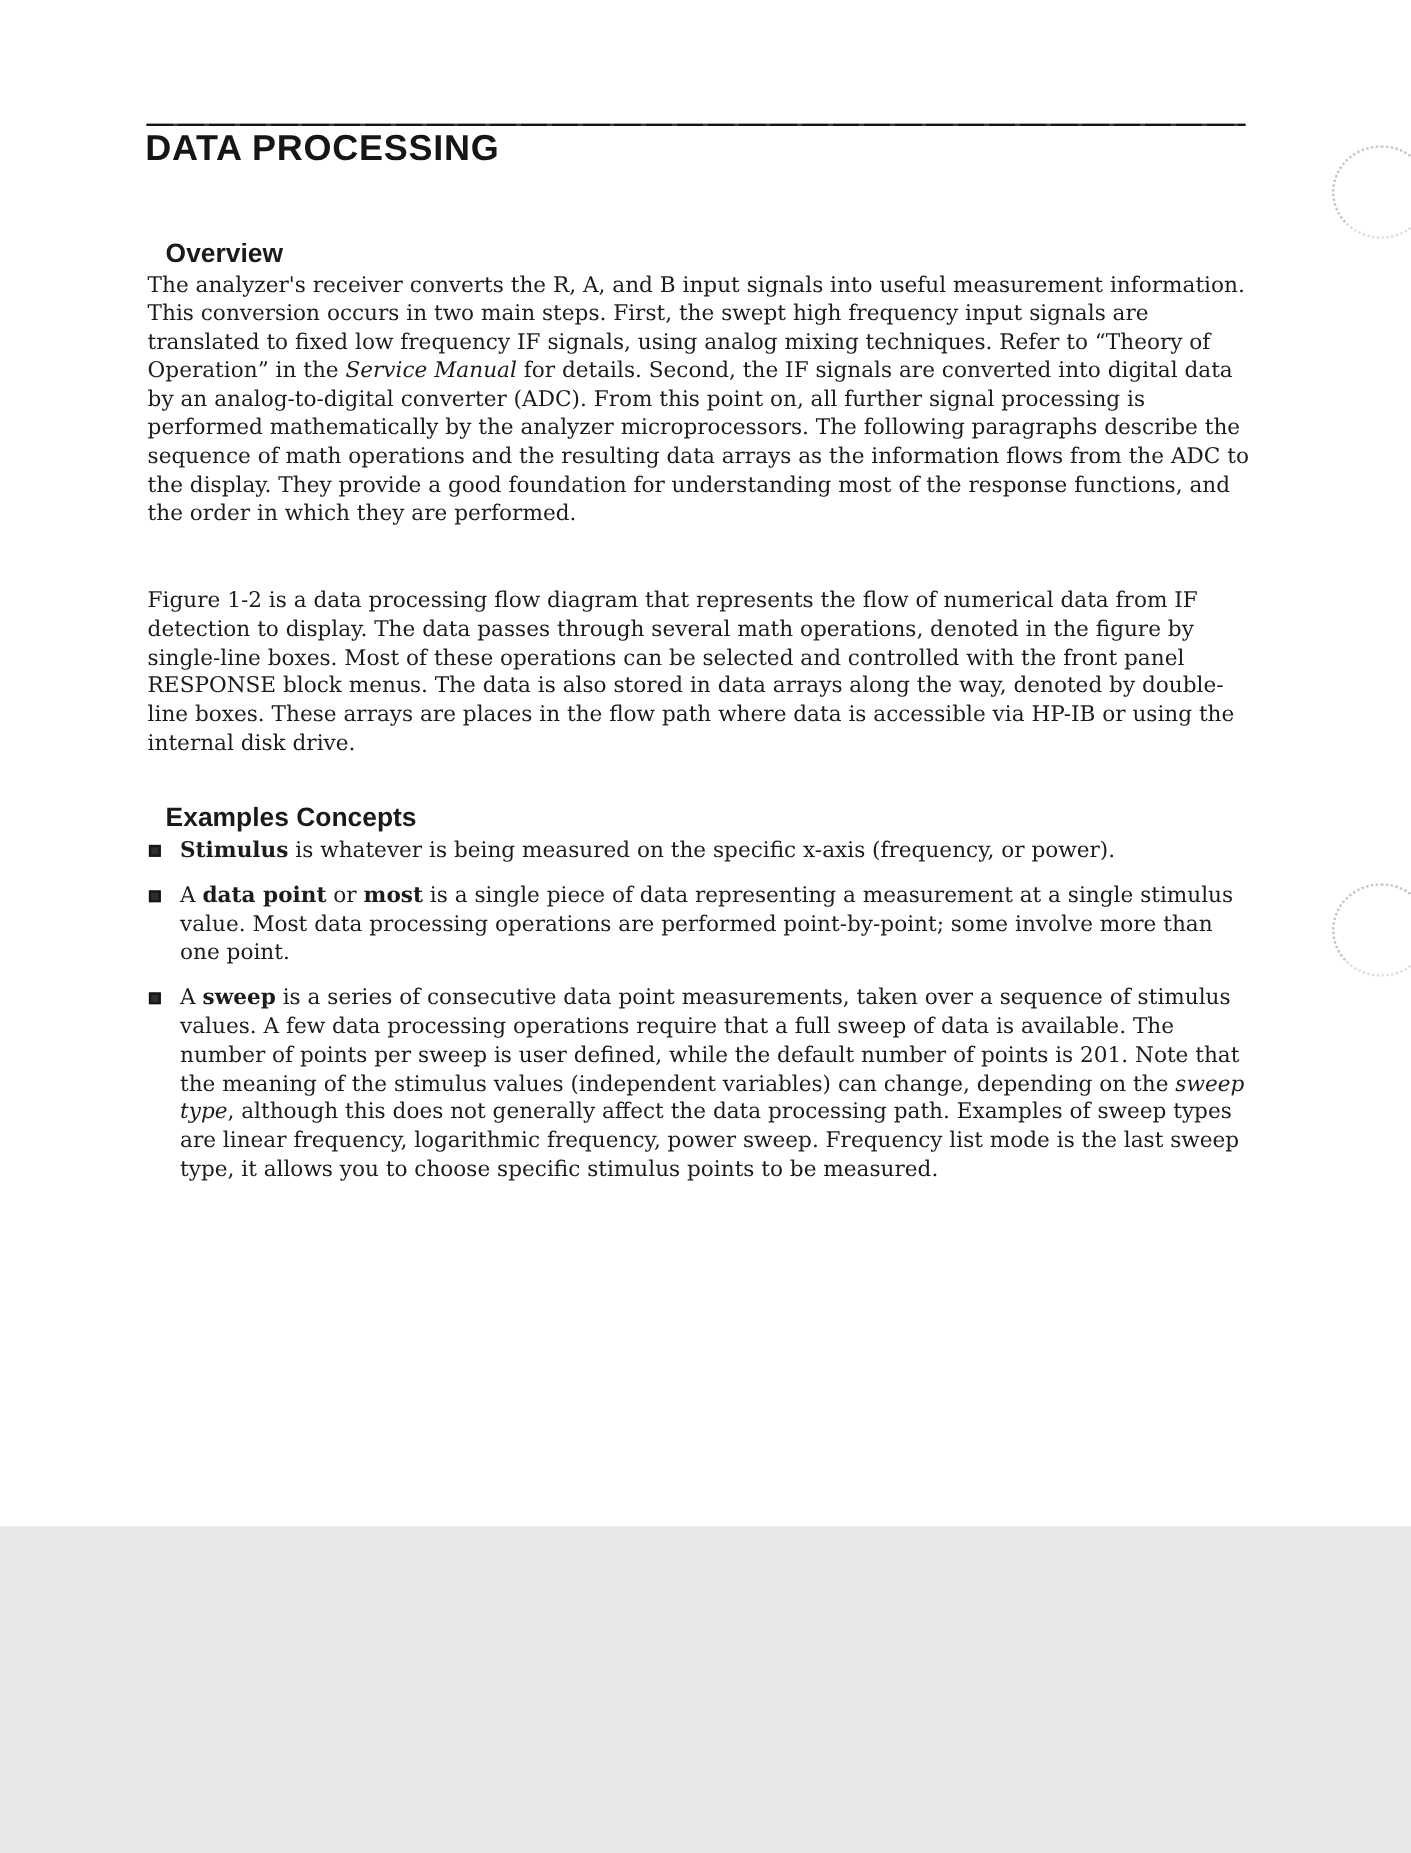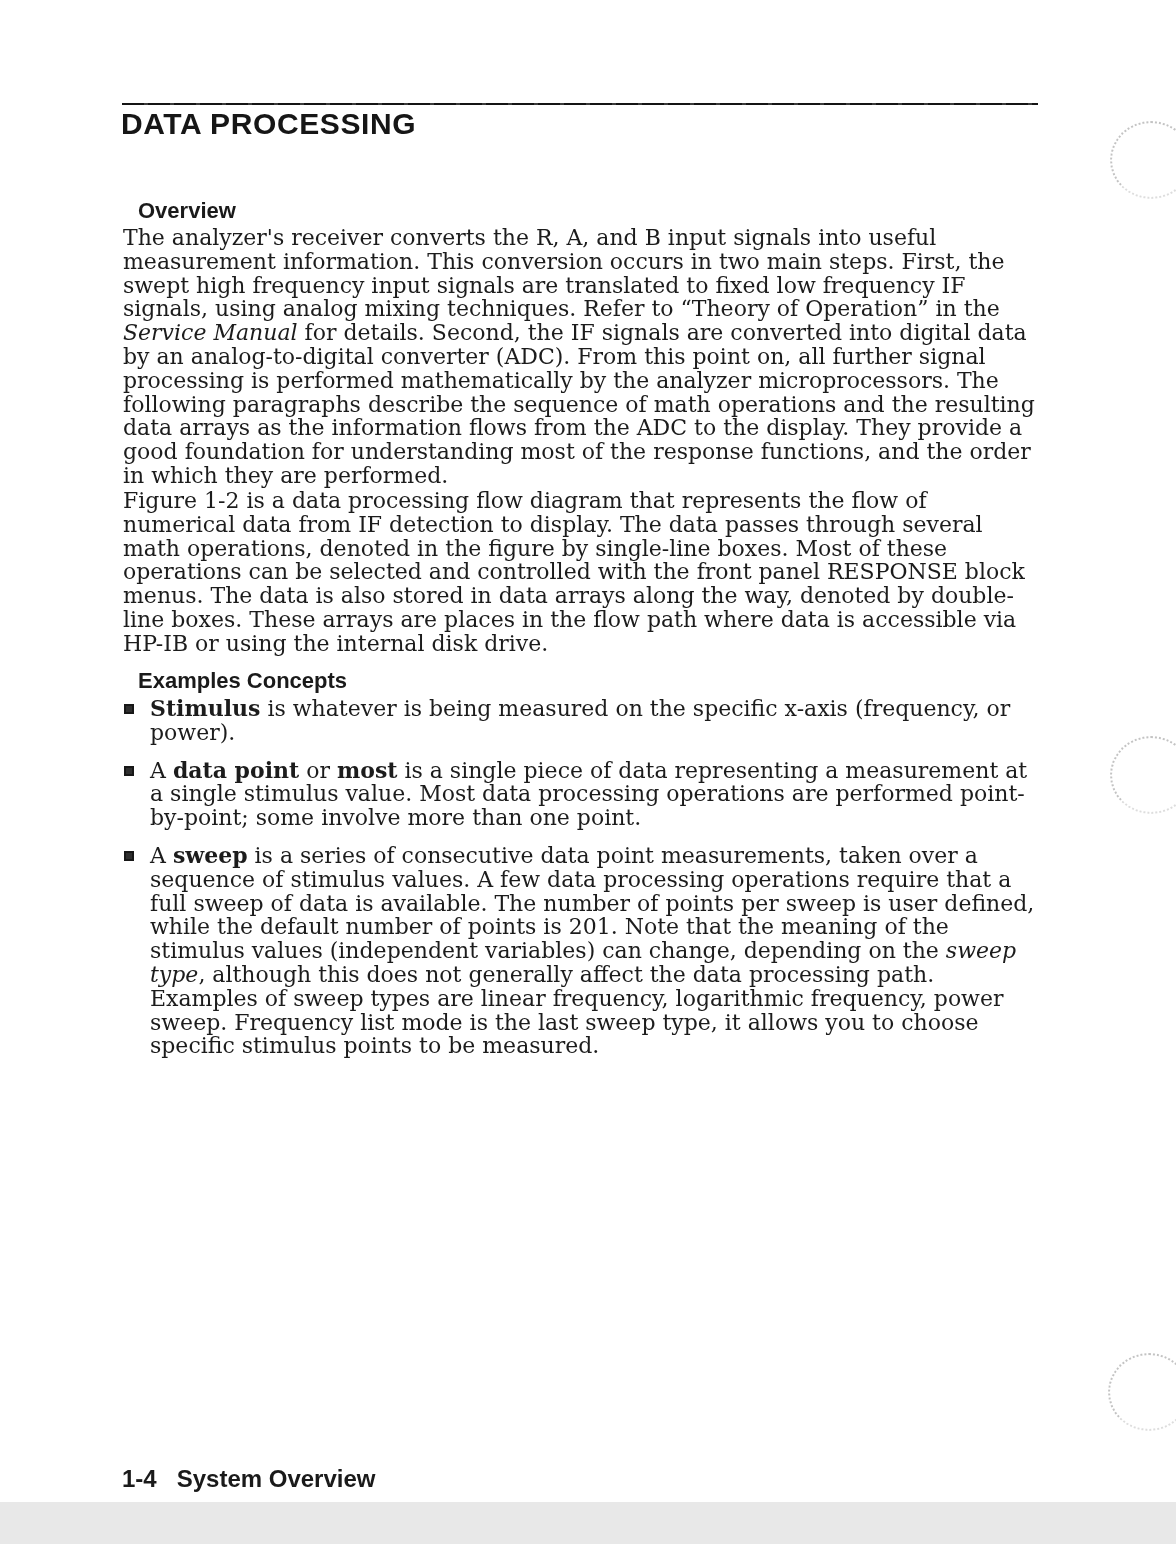--- a/index.html
+++ b/index.html
@@ -1,19 +1,19 @@
 <!DOCTYPE html>
 <html><head>
 <meta charset="utf-8">
 <style>
   html, body { margin: 0; padding: 0; background: #e8e8e8; }
   .page {
     position: relative;
     width: 1176px;
-    height: 1502px;
+    height: 1272px;
     margin: 0 auto;
     background: #ffffff;
     font-family: "DejaVu Serif", serif;
     color: #1c1c1c;
     overflow: hidden;
     filter: blur(0.25px);
   }
   .top-rule {
     position: absolute;
     left: 122px; top: 103px;
@@ -35,21 +35,21 @@
     left: 122px;
     font-family: "Liberation Sans", sans-serif;
     font-weight: bold;
     font-size: 22px;
     color: #1a1a1a;
     margin: 16px;
   }
   .h-overview { top: 182px; }
   .h-concepts { top: 652px; }
   .body-text {
-    font-size: 22px;
+    font-size: 18px;
     line-height: 23.8px;
     text-align: left;
     margin: 0;
   }
   .para1 { position: absolute; left: 123px; top: 226px; width: 918px; }
   .para2 { position: absolute; left: 123px; top: 470px; width: 918px; margin-top: 19px; }
   .bullet-list {
     position: absolute;
     left: 123px; top: 697px;
     width: 922px;

